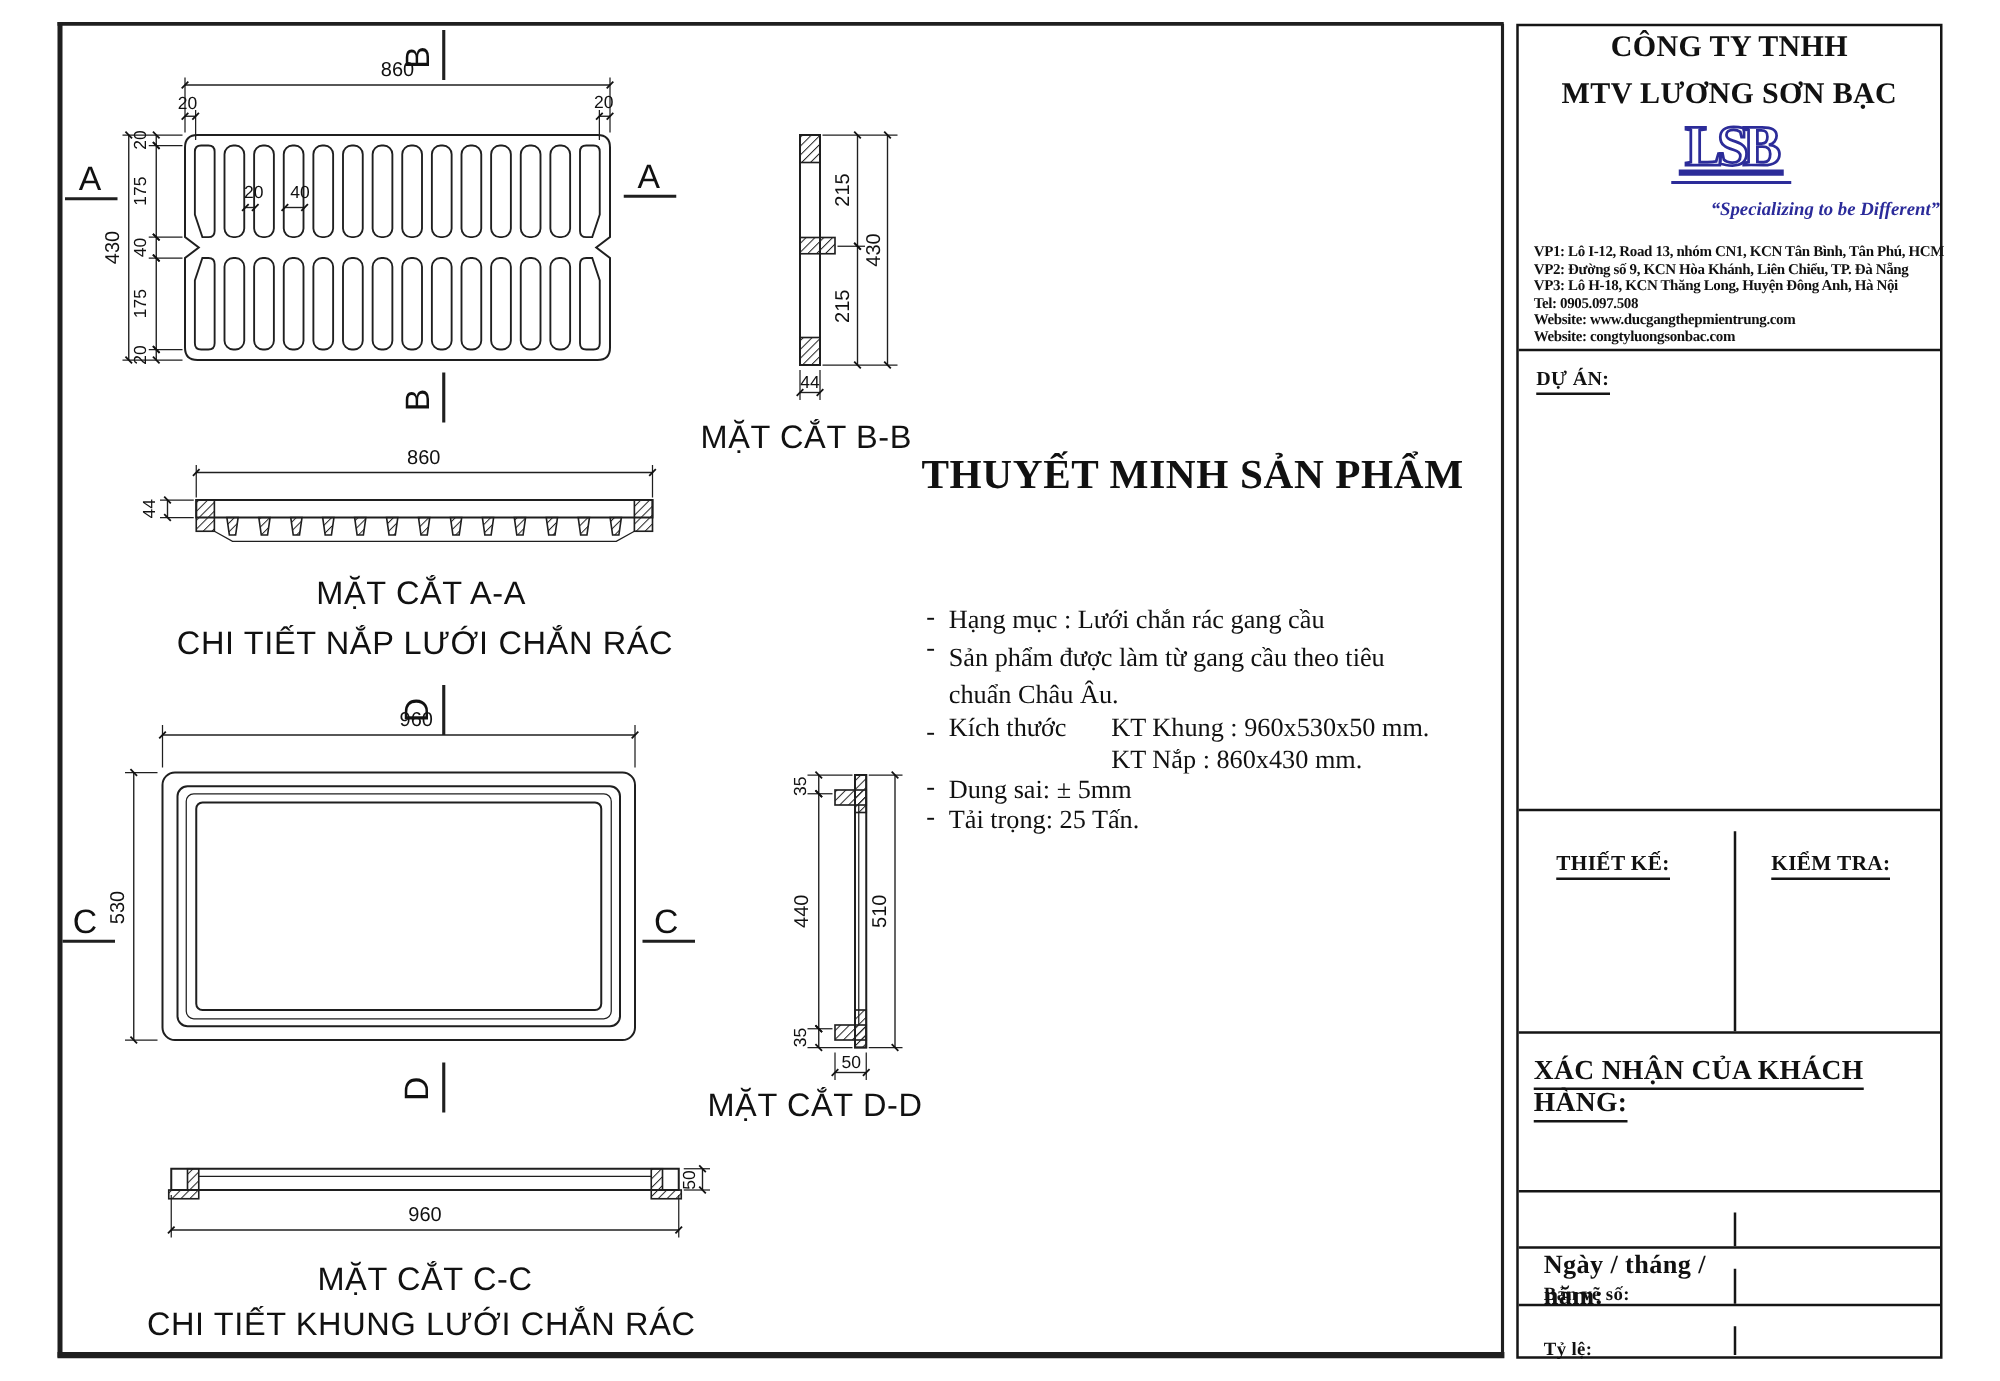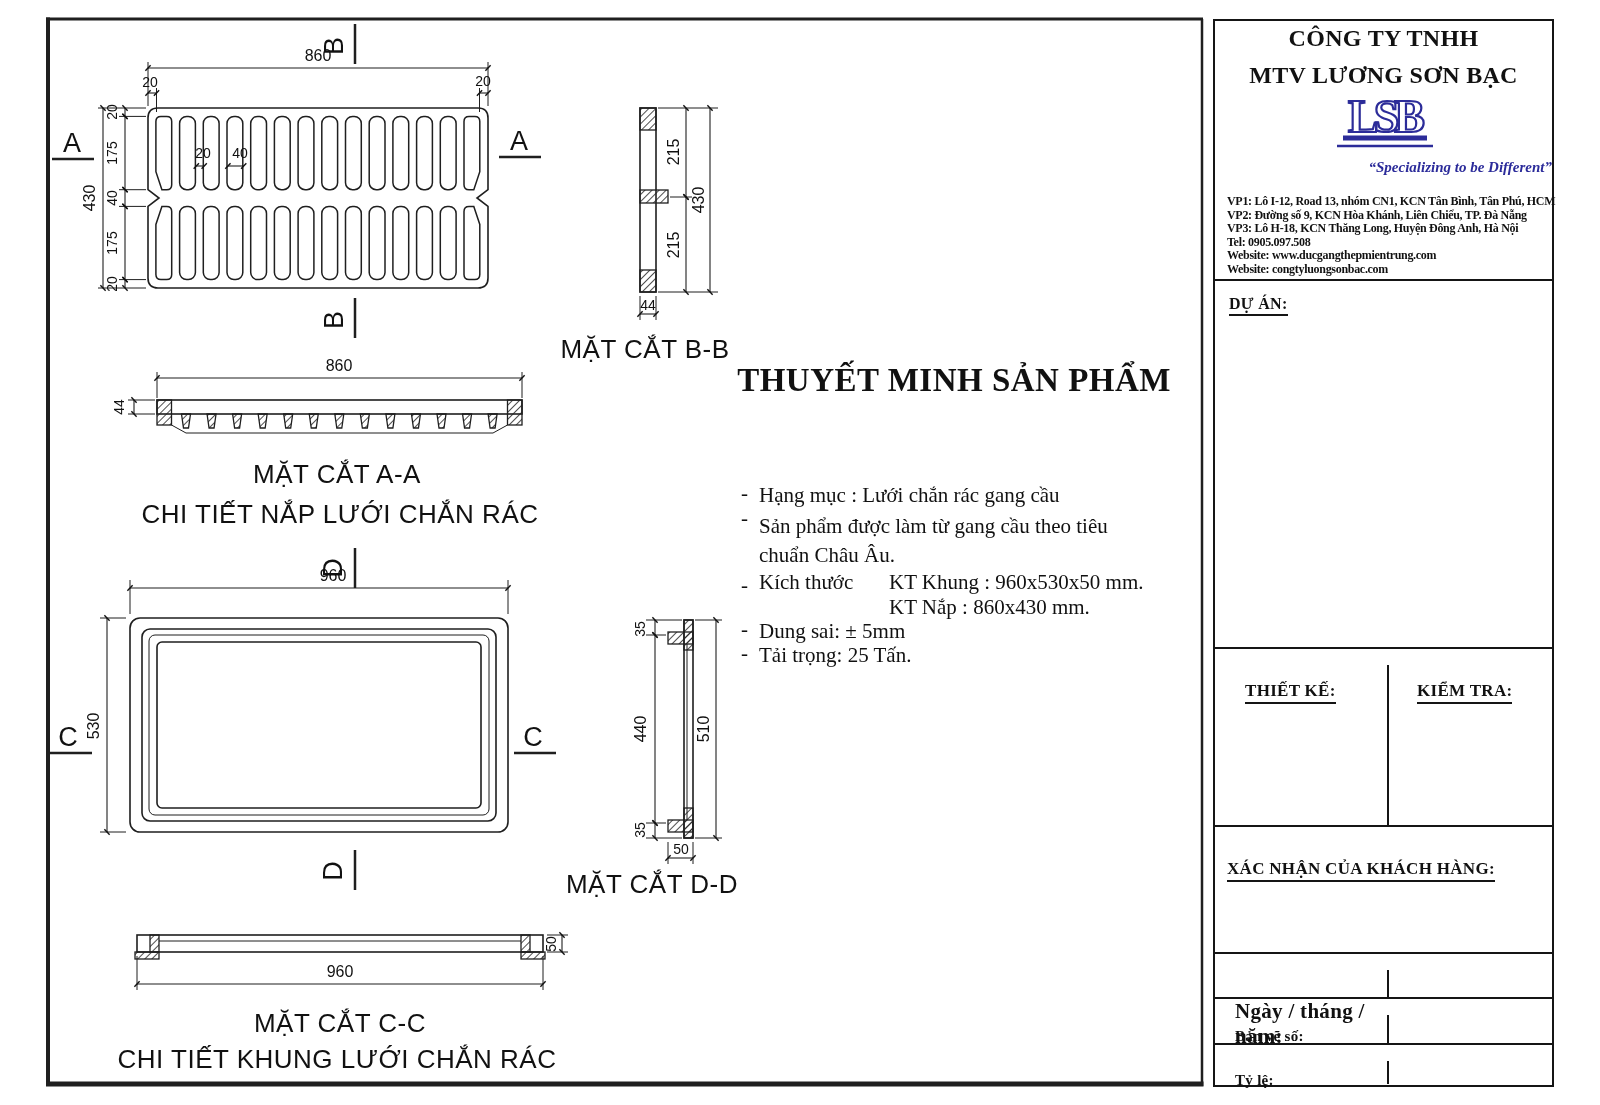--- a/index.html
+++ b/index.html
@@ -316,21 +316,21 @@
     <div class="tb-sec sec-line" style="top:626px;height:178px;">
       <div class="cell-r" style="left:0;width:172px;border-right:2px solid #151515;">
         <div style="position:absolute;left:30px;top:16px;font-size:17px;" class="seclab"><span class="tbu">THIẾT KẾ:</span></div>
       </div>
       <div class="cell-r" style="left:172px;right:0;">
         <div style="position:absolute;left:30px;top:16px;font-size:17px;" class="seclab"><span class="tbu">KIỂM TRA:</span></div>
       </div>
     </div>
 
     <div class="tb-sec sec-line" style="top:804px;height:127px;">
-      <div style="position:absolute;left:12px;top:32px;font-size:17px;" class="seclab"><span class="tbu">XÁC NHẬN CỦA KHÁCH HÀNG:</span></div>
+      <div style="position:absolute;left:12px;top:16px;font-size:22px;" class="seclab"><span class="tbu">XÁC NHẬN CỦA KHÁCH HÀNG:</span></div>
     </div>
 
     <div class="tb-sec sec-line" style="top:931px;height:45px;">
       <div class="cell-r" style="left:0;width:172px;border-right:2px solid #151515;">
         <div style="position:absolute;left:20px;top:13px;font-size:21px;margin-top:16px;" class="seclab">Ngày / tháng / năm:</div>
       </div>
       <div class="cell-r" style="left:172px;right:0;"></div>
     </div>
 
     <div class="tb-sec sec-line" style="top:976px;height:46px;">

